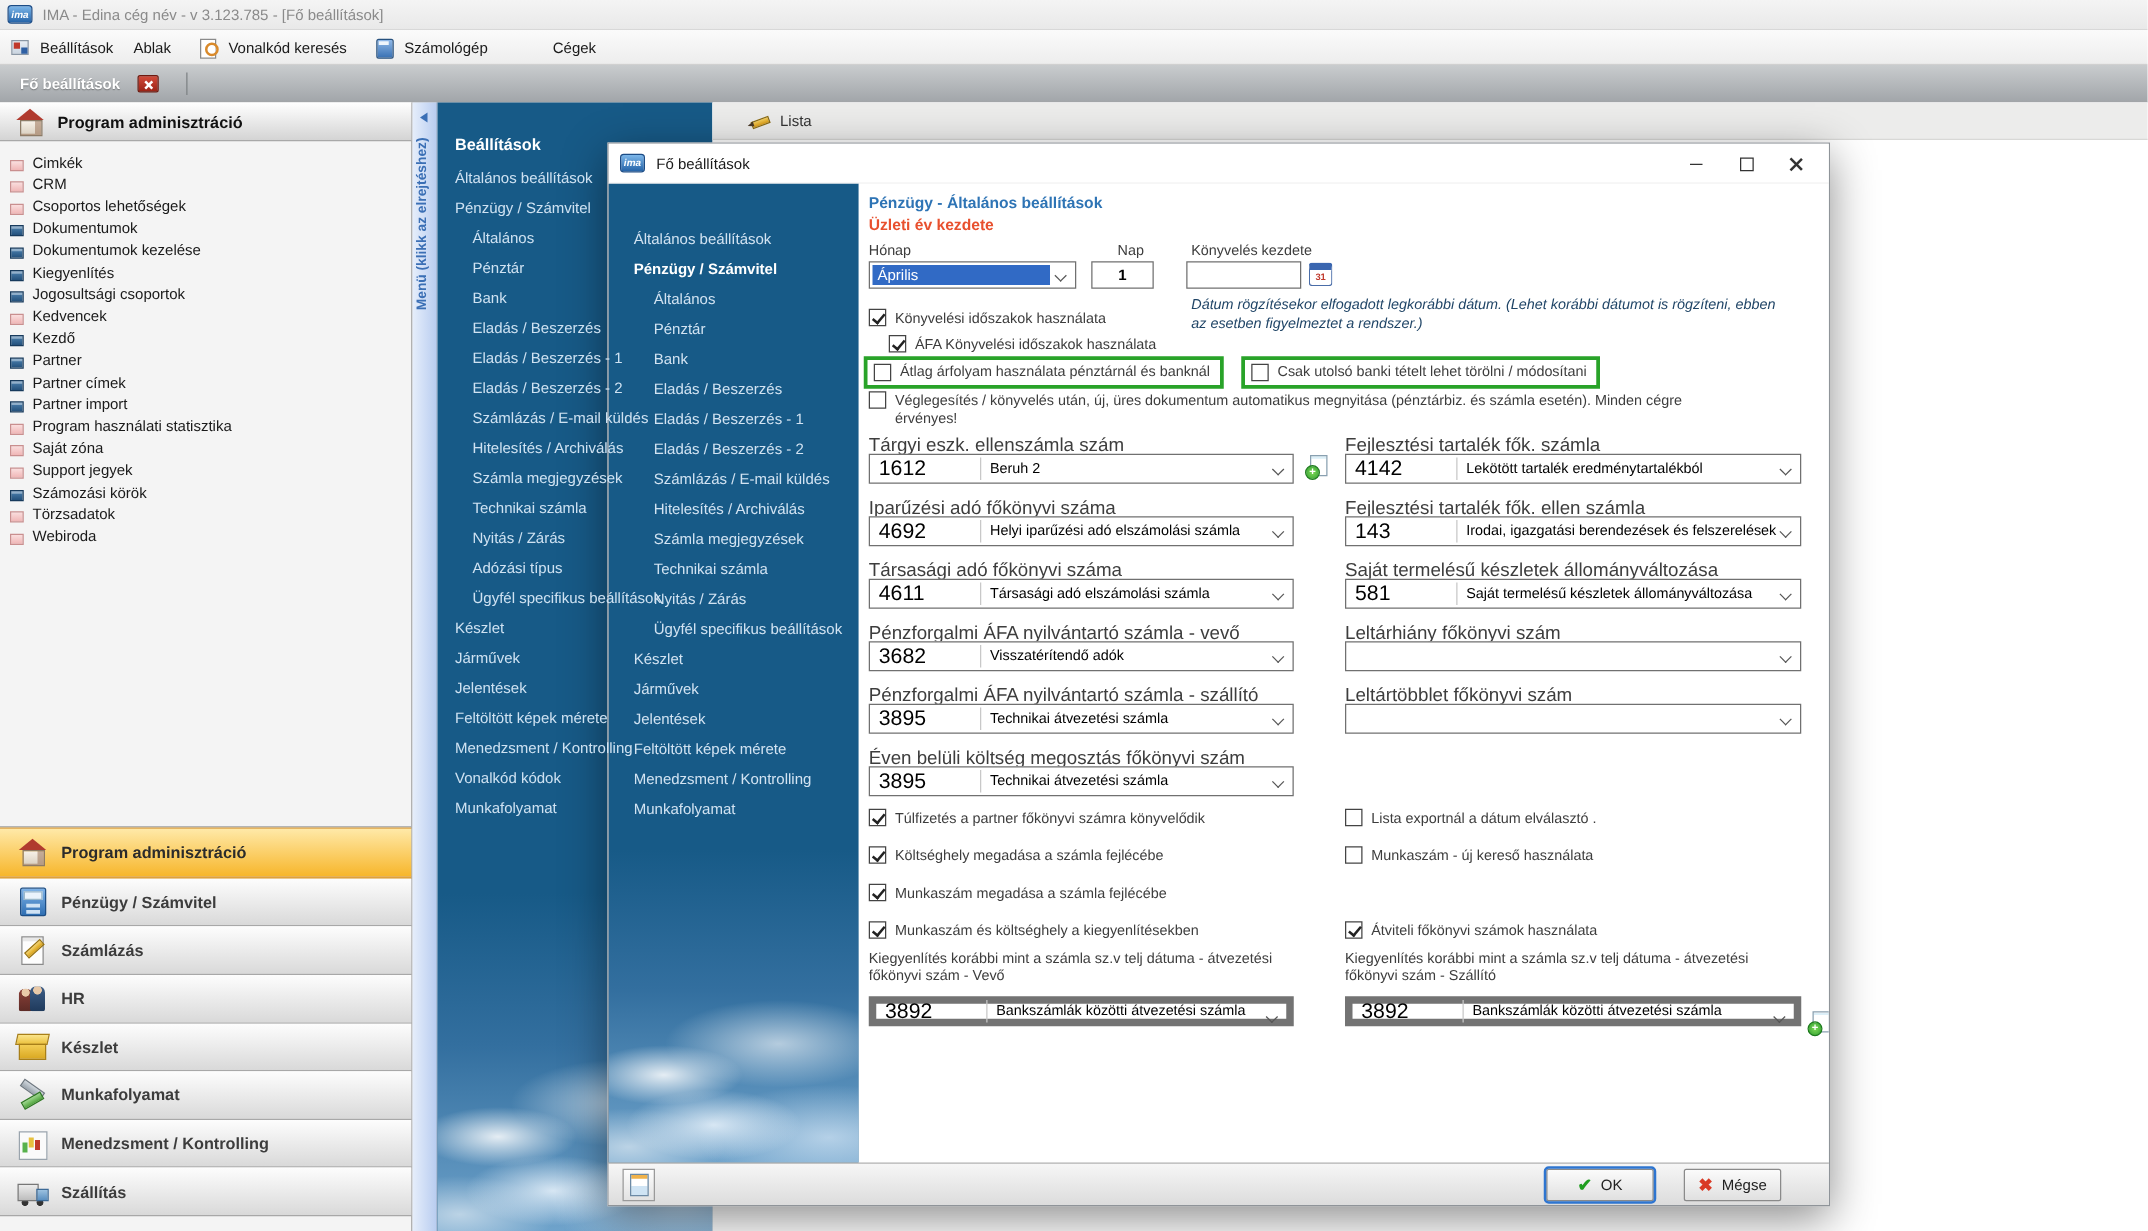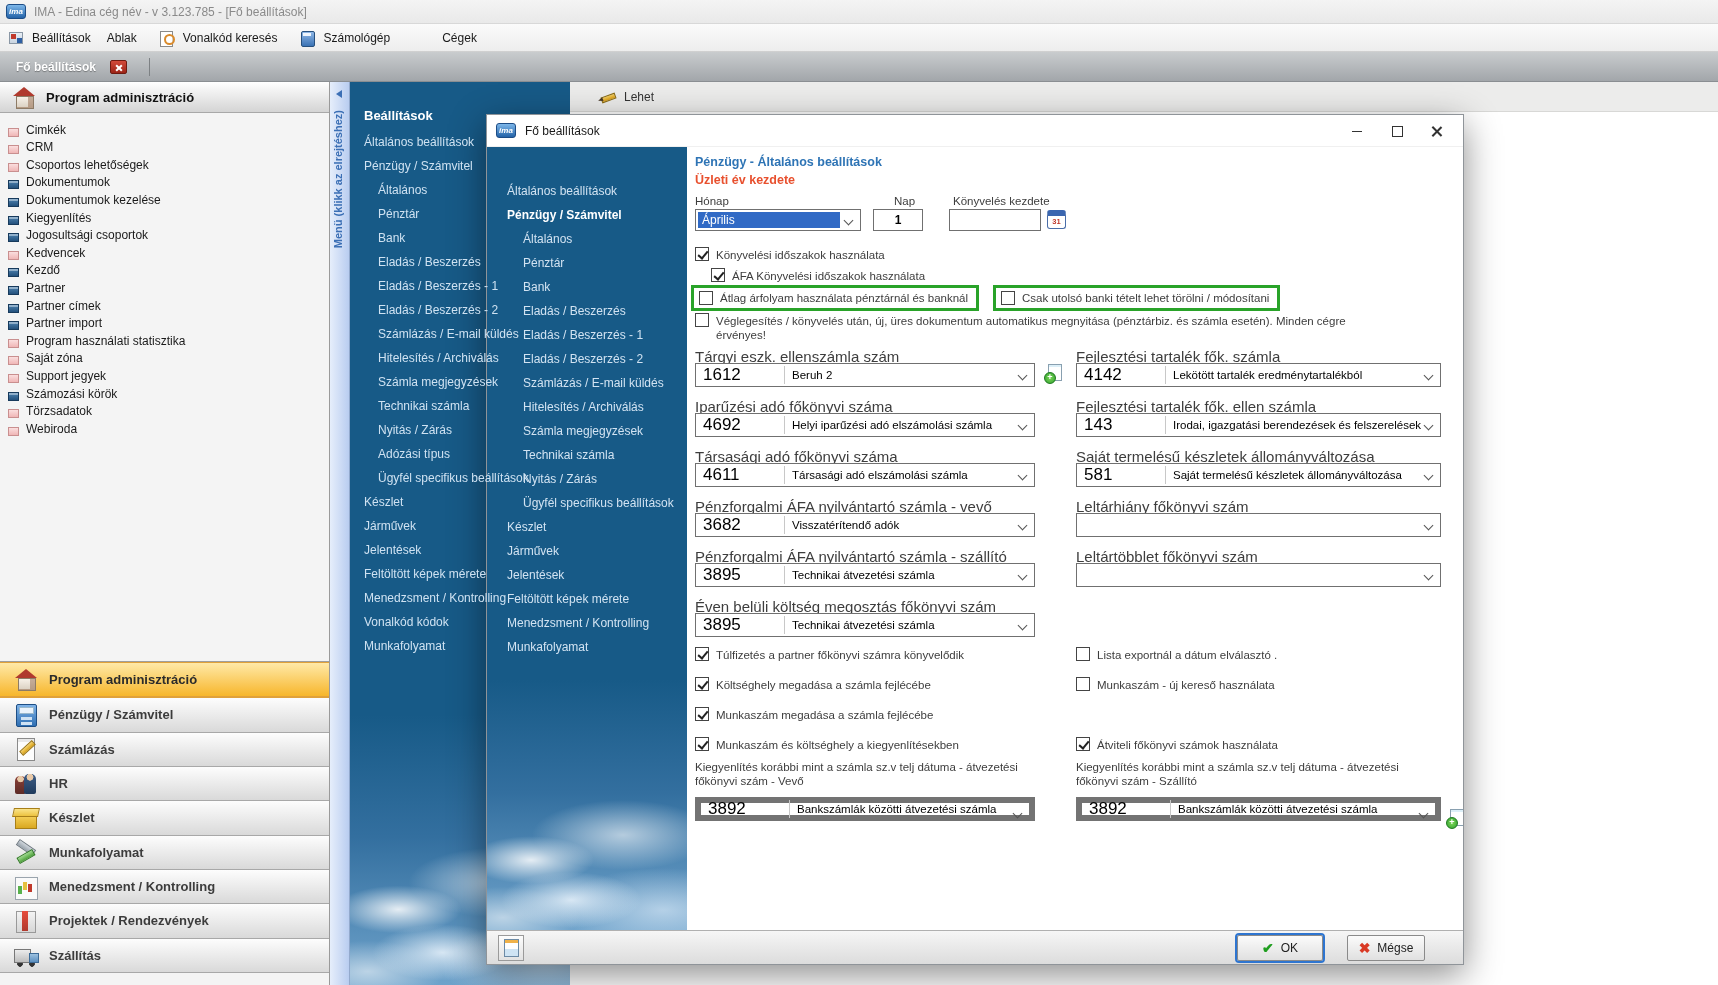--- a/index.html
+++ b/index.html
@@ -325,24 +325,20 @@
       <div class="module">
         <span class="mod-icon icon-tools"></span>
         <span class="lbl">Munkafolyamat</span>
       </div>
 
       <div class="module">
         <span class="mod-icon icon-chart"></span>
         <span class="lbl">Menedzsment / Kontrolling</span>
       </div>
 
-      <div class="module">
-        <span class="mod-icon icon-projects"></span>
-        <span class="lbl">Projektek / Rendezvények</span>
-      </div>
 
       <div class="module">
         <span class="mod-icon icon-truck"></span>
         <span class="lbl">Szállítás</span>
       </div>
     </div>
 </div>
 
 <div class="menu-strip">
   <span class="ms-arrow"></span>
@@ -397,21 +393,21 @@
 
       <div class="bp-item">Munkafolyamat</div>
     </div>
   <div class="clouds"></div>
 </div>
 
 <div class="right-area">
   <div class="karton-strip">
     <span class="karton-tab">
       <span class="pencil-icon"></span>
-      <span class="lbl">Lehet</span>
+      <span class="lbl">Lista</span>
     </span>
   </div>
 </div>
 
 <div class="dialog">
   <div class="dlg-titlebar">
     <span class="ima-logo">ima</span>
     <span class="title">Fő beállítások</span>
     <span class="dlg-wbtns">
       <span class="wc wc-min"></span>
@@ -474,20 +470,21 @@
     <span class="flabel" style="left:207px;top:48px">Nap</span>
     <span class="flabel" style="left:266px;top:48px">Könyvelés kezdete</span>
 
     <div class="month-box">
       <span class="month-val">Április</span>
       <span class="chev"></span>
     </div>
     <input class="txt-input inp-day" value="1" style="">
     <input class="txt-input inp-start" style="">
     <span class="cal-icon"></span>
+    <div class="note">Dátum rögzítésekor elfogadott legkorábbi dátum. (Lehet korábbi dátumot is rögzíteni, ebben az esetben figyelmeztet a rendszer.)</div>
 
     <label class="cbrow" style="left:8px;top:100px">
       <span class="cb checked"></span>
       <span class="cb-label">Könyvelési időszakok használata</span>
     </label>
     <label class="cbrow" style="left:24px;top:121px">
       <span class="cb checked"></span>
       <span class="cb-label">ÁFA Könyvelési időszakok használata</span>
     </label>
     <label class="greenbox" style="left:4px;top:138px">

